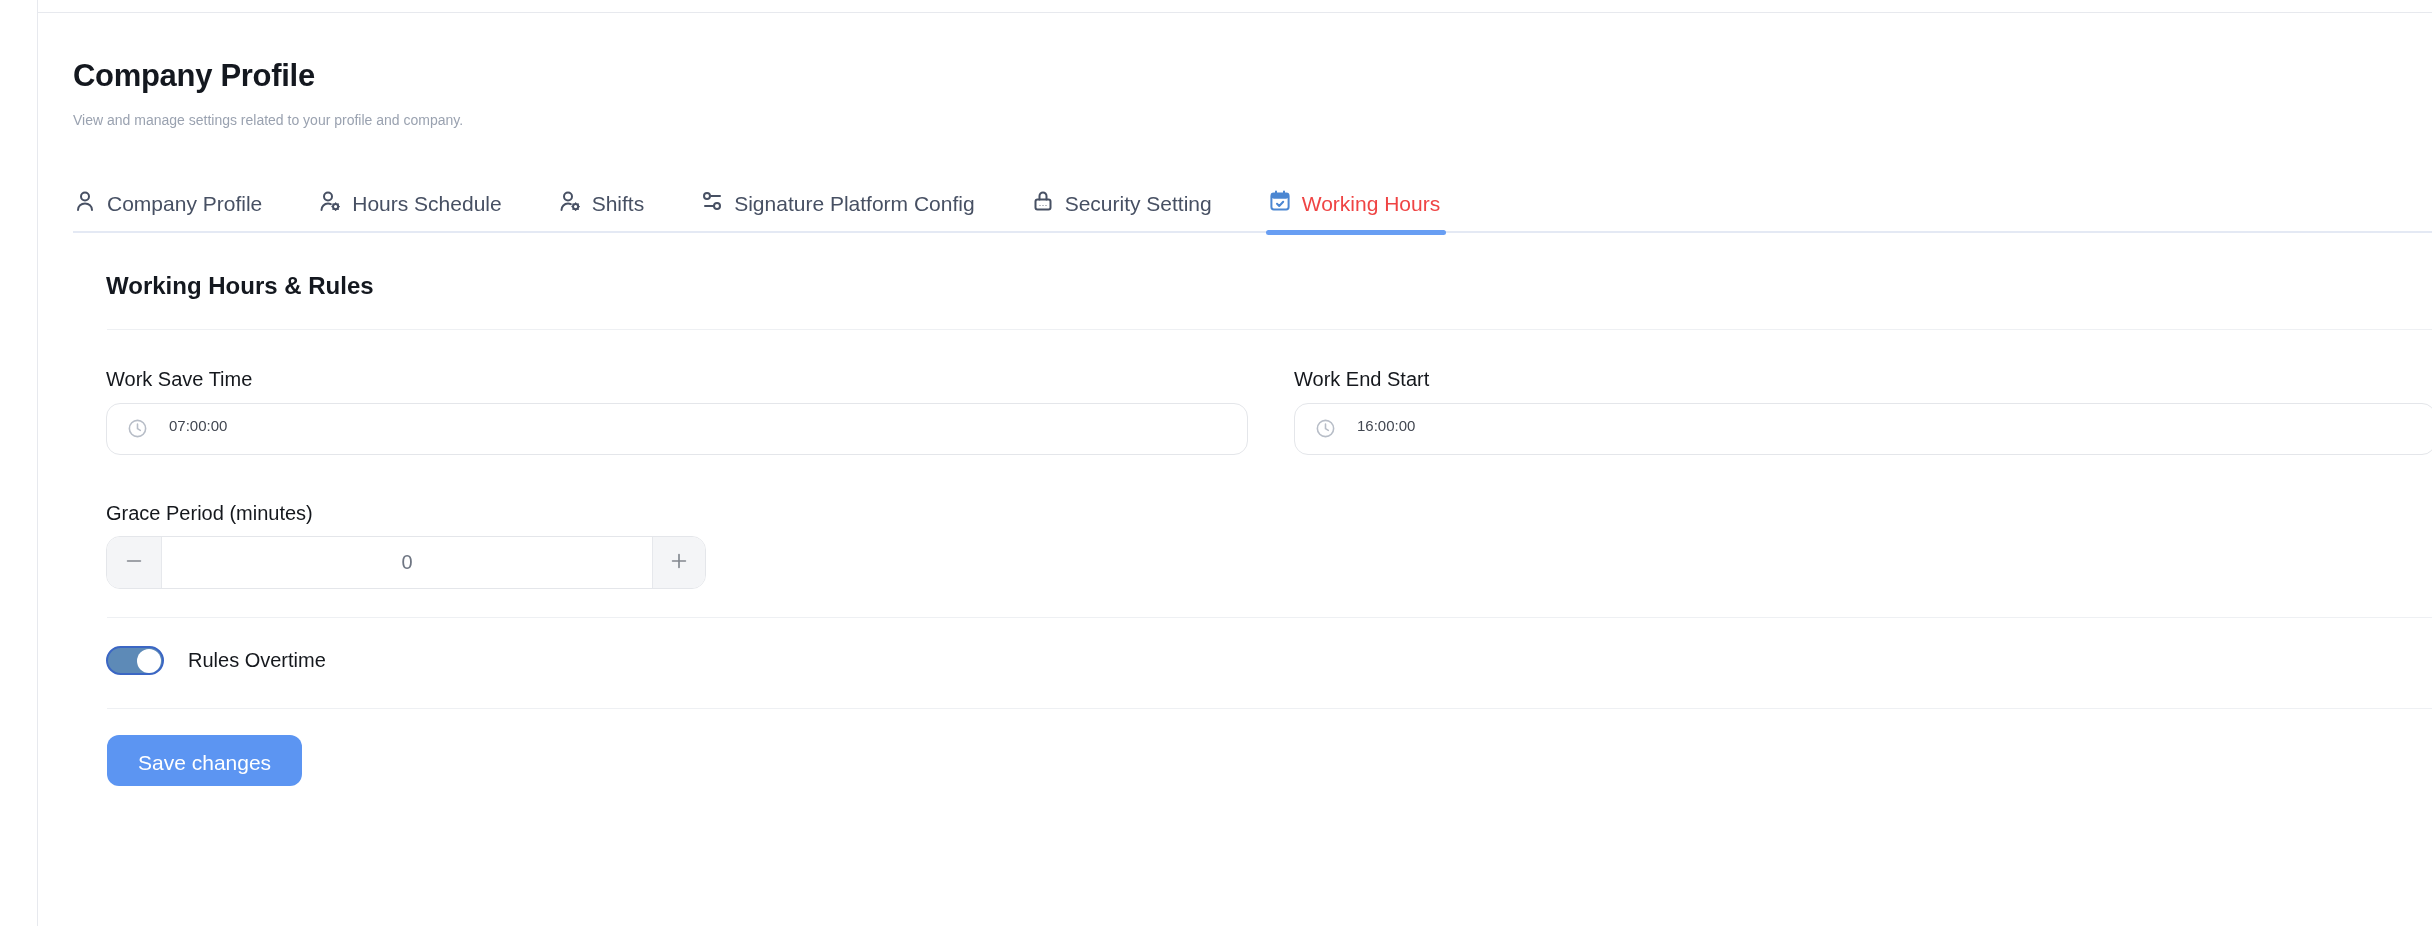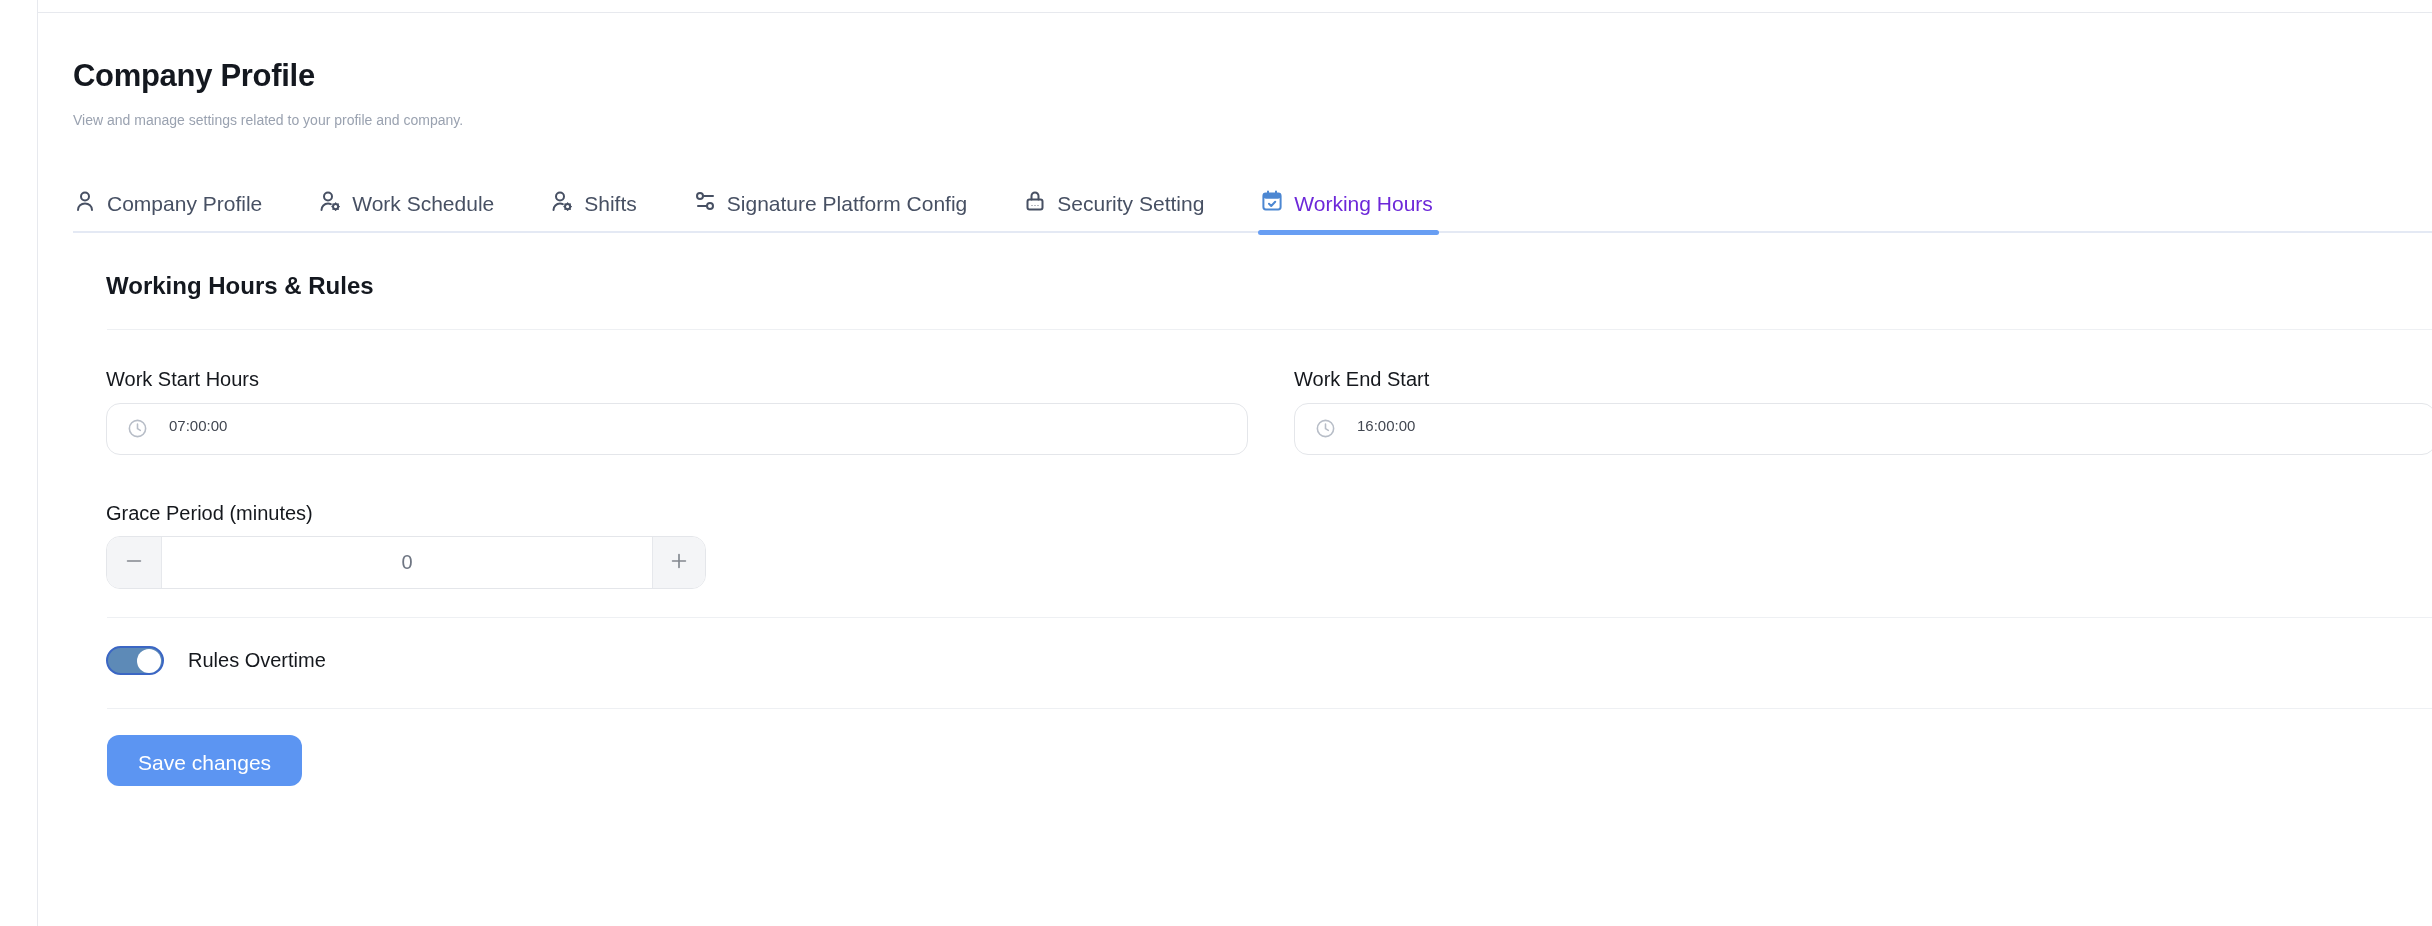--- a/index.html
+++ b/index.html
@@ -12,21 +12,21 @@
   .content { position:absolute; left:6px; top:13px; right:0; bottom:0; padding:46px 0 0 35px; }
 
   .page-title { font-size:31px; font-weight:700; color:#14181f; letter-spacing:-0.3px; line-height:34px; }
   .page-subtitle { margin-top:16px; font-size:14px; color:#9aa2b0; line-height:23px; }
 
   
   .tabs { display:flex; gap:56px; margin-top:57px; border-bottom:2px solid #e4e9f4; padding-bottom:13px; }
   .tab { position:relative; display:flex; align-items:center; gap:10px; font-size:21px;
          color:#475063; font-weight:500; cursor:pointer; white-space:nowrap; }
   .tab svg { flex:0 0 auto; }
-  .tab.active { color:#6d28d9; }
+  .tab.active { color:#ef4444; }
   .tab.active .active-bar { position:absolute; left:-2px; right:-6px; bottom:-17px; height:5px;
          background:#689ef3; border-radius:3px; }
 
   .section-heading { margin:38px 0 0 33px; font-size:24px; font-weight:700; color:#14181f; line-height:30px; }
 
   .divider { margin-left:34px; margin-top:28px; height:1px; background:#eef0f3; }
 
   .form { margin-left:33px; margin-right:28px; }
   .field-grid { display:grid; grid-template-columns:1fr 1fr; column-gap:46px; }
   .field-label { margin-top:38px; font-size:20px; color:#15181d; line-height:22px; }
@@ -84,21 +84,21 @@
 
       <div class="tab">
         <span>
           <svg width="24" height="24" viewBox="0 0 24 24" fill="none" stroke="#475063" stroke-width="2" stroke-linecap="round" stroke-linejoin="round">
             <circle cx="10" cy="7.5" r="4"></circle>
               <path d="M3.5 21c0-3.6 2.8-6.4 6.5-6.4 1 0 2 .2 2.8.6"></path>
             <circle cx="17.6" cy="17.6" r="2.6"></circle>
             <path d="M17.6 13.9v1M17.6 20.3v1M21.3 17.6h-1M14.9 17.6h-1M20.2 15l-.7.7M15.7 19.5l-.7.7M20.2 20.2l-.7-.7M15.7 15.7l-.7-.7" stroke-width="1.4"></path>
           </svg>
         </span>
-        <span>Work Schedule</span>
+        <span>Hours Schedule</span>
       </div>
 
       <div class="tab">
         <span>
           <svg width="24" height="24" viewBox="0 0 24 24" fill="none" stroke="#475063" stroke-width="2" stroke-linecap="round" stroke-linejoin="round">
             <circle cx="10" cy="7.5" r="4"></circle>
               <path d="M3.5 21c0-3.6 2.8-6.4 6.5-6.4 1 0 2 .2 2.8.6"></path>
             <circle cx="17.6" cy="17.6" r="2.6"></circle>
             <path d="M17.6 13.9v1M17.6 20.3v1M21.3 17.6h-1M14.9 17.6h-1M20.2 15l-.7.7M15.7 19.5l-.7.7M20.2 20.2l-.7-.7M15.7 15.7l-.7-.7" stroke-width="1.4"></path>
           </svg>
@@ -146,21 +146,21 @@
     </div>
 
     <div class="section-heading">Working Hours &amp; Rules</div>
 
     <div class="divider"></div>
 
     <div class="form">
 
       <div class="field-grid">
         <div>
-          <div class="field-label">Work Start Hours</div>
+          <div class="field-label">Work Save Time</div>
           <div class="time-input-wrap">
             <span class="clock">
               <svg width="21" height="21" viewBox="0 0 24 24" fill="none" stroke="#b7bdc7" stroke-width="1.8" stroke-linecap="round" stroke-linejoin="round">
                 <circle cx="12" cy="12" r="9.3"></circle>
                   <path d="M12 7v5.2l3.2 2"></path>
               </svg>
             </span>
             <input class="time-input" type="text" value="07:00:00" style="">
           </div>
         </div>

